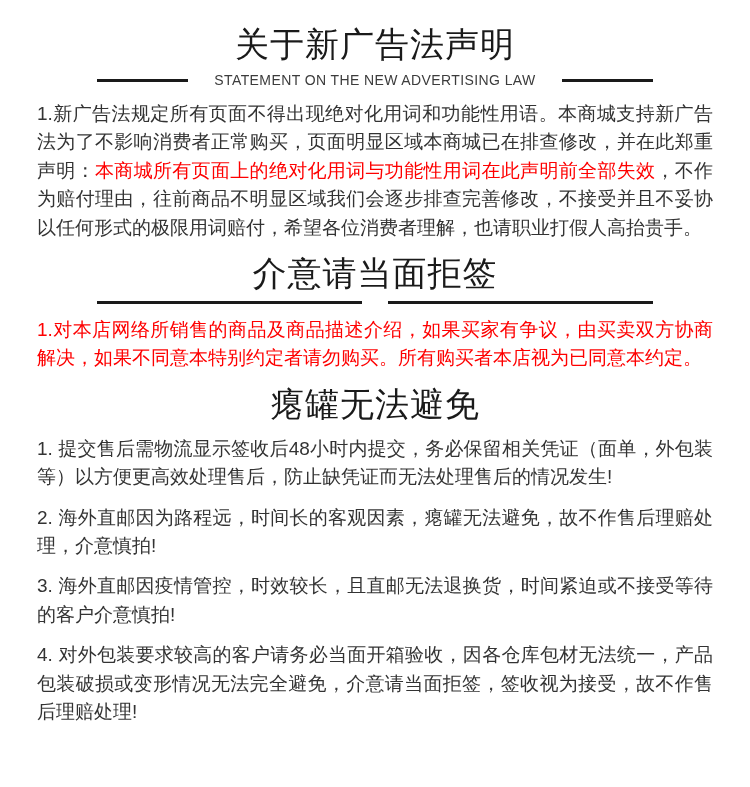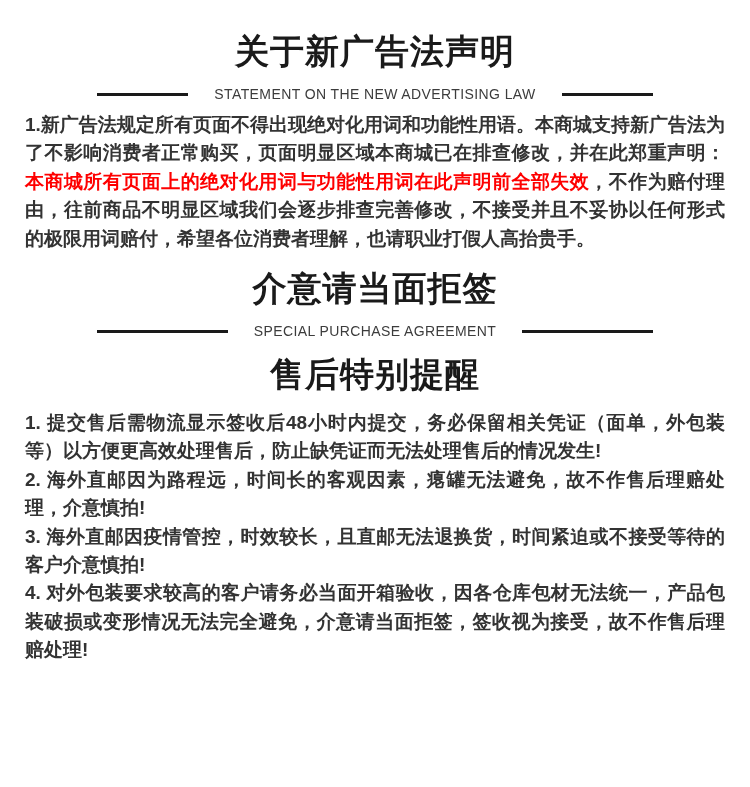--- a/index.html
+++ b/index.html
@@ -19,24 +19,24 @@
   }
   .page{
     width:750px;
     min-height:787px;
     background:var(--bg);
     padding:16px 0 12px;
   }
   .section + .section{margin-top:8px;}
   .section-header{text-align:center;}
   .title{
-    margin:16px;
+    margin:9px;
     font-size:34px;
     line-height:38px;
-    font-weight:700;
+    font-weight:400;
     color:var(--title);
     letter-spacing:1px;
   }
   .subtitle{
     display:flex;
     align-items:center;
     width:556px;
     margin:5px auto 0;
     gap:26px;
   }
@@ -53,21 +53,21 @@
     white-space:nowrap;
   }
   .body{
     margin-top:9px;
     padding:0 25px;
     font-size:19px;
     line-height:28.4px;
     color:var(--body-text);
     text-align:justify;
   }
-  .para{margin:0;font-weight:bold;}
+  .para{margin:12px;}
   .run.red{color:var(--red);}
   .para.red-para{color:var(--red);}
 </style>
 </head>
 <body>
 
 <div class="page">
 
   <section class="section">
     <header class="section-header">
@@ -81,29 +81,31 @@
     <div class="body">
       <p class="para"><span class="run">1.新广告法规定所有页面不得出现绝对化用词和功能性用语。本商城支持新广告法为了不影响消费者正常购买，页面明显区域本商城已在排查修改，并在此郑重声明：</span><span class="run red">本商城所有页面上的绝对化用词与功能性用词在此声明前全部失效</span><span class="run">，不作为赔付理由，往前商品不明显区域我们会逐步排查完善修改，不接受并且不妥协以任何形式的极限用词赔付，希望各位消费者理解，也请职业打假人高抬贵手。</span></p>
     </div>
   </section>
 
   <section class="section">
     <header class="section-header">
       <h1 class="title">介意请当面拒签</h1>
       <div class="subtitle">
           <span class="line"></span>
-          <span class="subtitle-text">SPECIAL PURCHASE AGREEMENT</span>
           <span class="line"></span>
         </div>
     </header>
+    <div class="body">
+      <p class="para red-para"><span class="run red">1.对本店网络所销售的商品及商品描述介绍，如果买家有争议，由买卖双方协商解决，如果不同意本特别约定者请勿购买。所有购买者本店视为已同意本约定。</span></p>
+    </div>
   </section>
 
   <section class="section">
     <header class="section-header">
-      <h1 class="title">售后特别提醒</h1>
+      <h1 class="title">瘪罐无法避免</h1>
     </header>
     <div class="body">
       <p class="para"><span class="run">1. 提交售后需物流显示签收后48小时内提交，务必保留相关凭证（面单，外包装等）以方便更高效处理售后，防止缺凭证而无法处理售后的情况发生!</span></p>
       <p class="para"><span class="run">2. 海外直邮因为路程远，时间长的客观因素，瘪罐无法避免，故不作售后理赔处理，介意慎拍!</span></p>
       <p class="para"><span class="run">3. 海外直邮因疫情管控，时效较长，且直邮无法退换货，时间紧迫或不接受等待的客户介意慎拍!</span></p>
       <p class="para"><span class="run">4. 对外包装要求较高的客户请务必当面开箱验收，因各仓库包材无法统一，产品包装破损或变形情况无法完全避免，介意请当面拒签，签收视为接受，故不作售后理赔处理!</span></p>
     </div>
   </section>
 
 </div>

